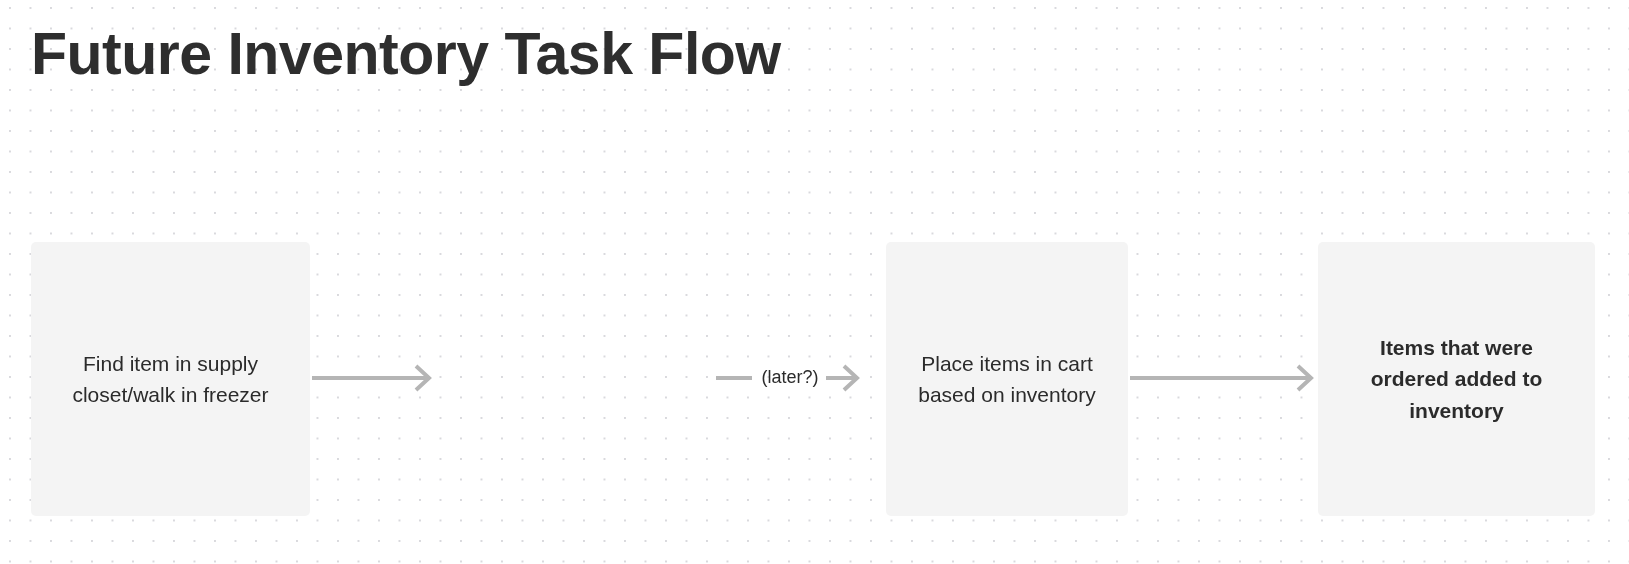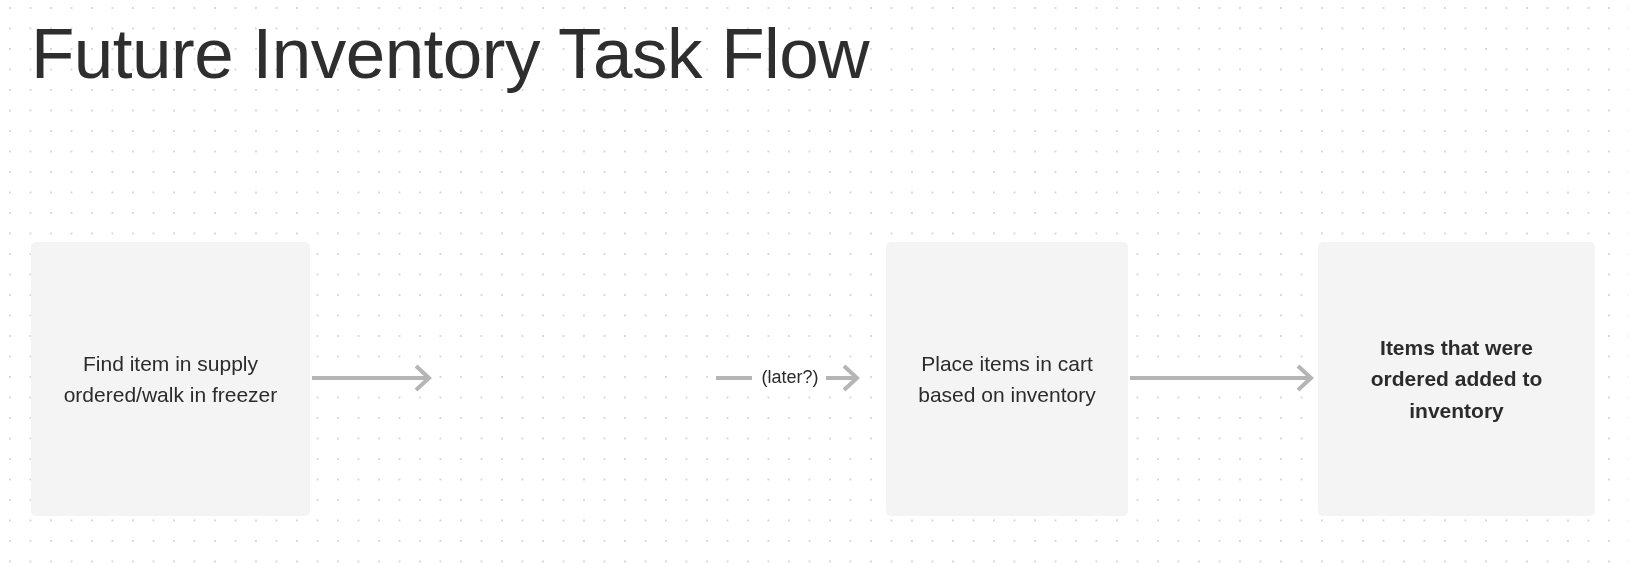--- a/index.html
+++ b/index.html
@@ -24,23 +24,23 @@
     background-size: 20.5px 20.5px;
     background-position: 9px 7px;
     overflow: hidden;
   }
 
   
   #title {
     position: absolute;
     left: 31px;
     top: 6px;
-    font-size: 71px;
+    font-size: 59px;
     line-height: 96px;
-    font-weight: 400;
+    font-weight: 700;
     color: #2e2e2e;
     letter-spacing: -0.5px;
     white-space: nowrap;
   }
 
   
   .node {
     position: absolute;
     top: 242px;
     height: 274px;
@@ -95,21 +95,21 @@
   }
 </style>
 </head>
 <body>
 
 <div id="canvas">
 
   <div id="title">Future Inventory Task Flow</div>
 
   <div class="node" id="node-0">
-    <div class="node-label">Find item in supply ordered/walk in freezer</div>
+    <div class="node-label">Find item in supply closet/walk in freezer</div>
   </div>
 
   <div class="connector" id="connector-0">
     <svg width="124" height="36" viewBox="0 0 124 36">
       <path d="M0 18 H116" stroke="#b5b5b5" stroke-width="4" fill="none" stroke-linecap="butt"></path>
       <path d="M104 6 L117 18 L104 30" stroke="#b5b5b5" stroke-width="4" fill="none" stroke-linecap="butt" stroke-linejoin="miter"></path>
     </svg>
   </div>
 
 

